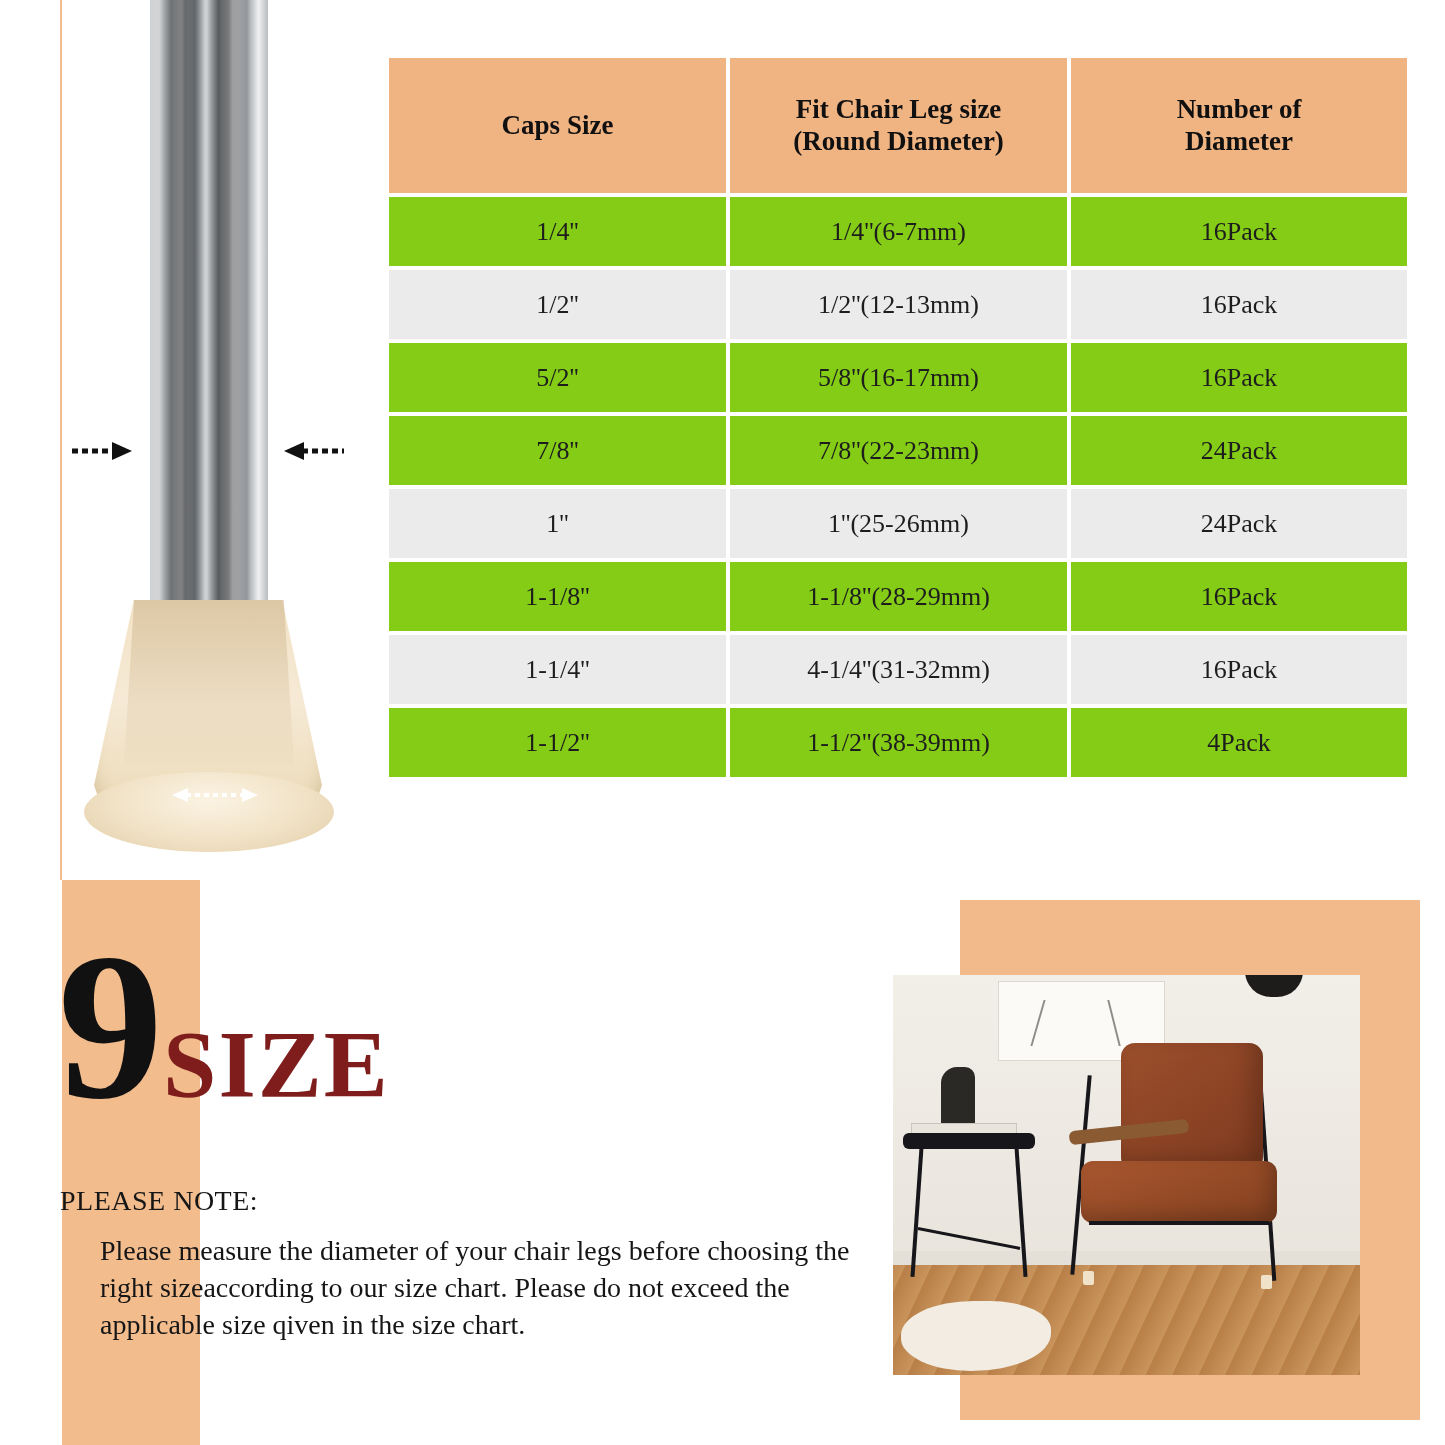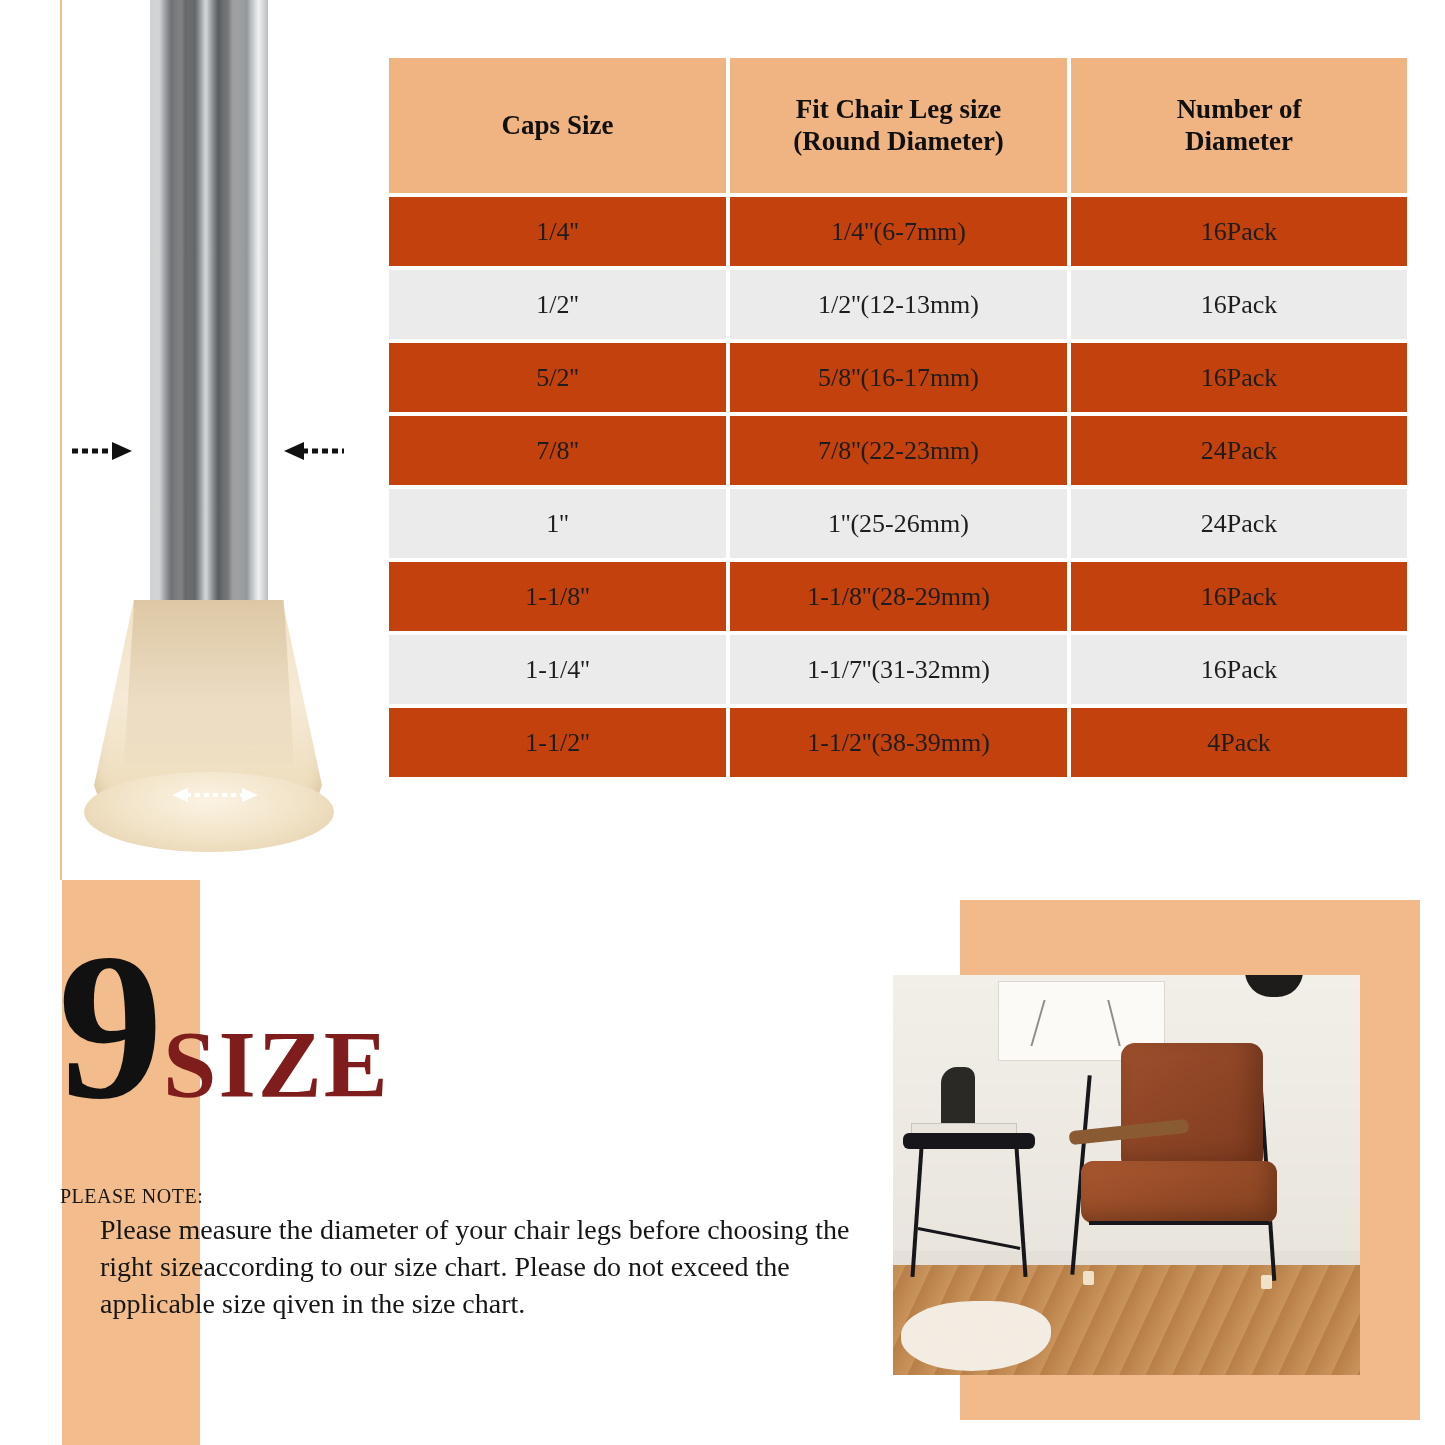--- a/index.html
+++ b/index.html
@@ -128,21 +128,21 @@
     padding: 0 8px;
   }
   table.size-table td {
     text-align: center;
     font-size: 26px;
     color: #1d1d1d;
     height: 69px;
     vertical-align: middle;
     padding: 0 6px;
   }
-  tr.row-dark td { background: #c2410c; }
+  tr.row-dark td { background: #84cc16; }
   tr.row-light td { background: #ebebeb; }
   col.c1 { width: 337px; }
   col.c2 { width: 337px; }
   col.c3 { width: 336px; }
 
   
   .heading-block {
     position: absolute;
     left: 58px; top: 940px;
     width: 790px;
@@ -179,23 +179,23 @@
   }
 
   
   .note-block {
     position: absolute;
     left: 60px; top: 1185px;
     width: 790px;
     color: #161616;
   }
   .note-title {
-    font-size: 20px;
+    font-size: 28px;
     letter-spacing: 0.5px;
-    margin-bottom: 4px;
+    margin-bottom: 16px;
   }
   .note-body {
     font-size: 28px;
     line-height: 1.32;
     margin-left: 40px;
   }
 
   
   .photo-peach-frame {
     position: absolute;
@@ -422,21 +422,21 @@
         <td>1''(25-26mm)</td>
         <td>24Pack</td>
       </tr>
       <tr class="row-dark">
         <td>1-1/8''</td>
         <td>1-1/8''(28-29mm)</td>
         <td>16Pack</td>
       </tr>
       <tr class="row-light">
         <td>1-1/4''</td>
-        <td>1-1/7''(31-32mm)</td>
+        <td>4-1/4''(31-32mm)</td>
         <td>16Pack</td>
       </tr>
       <tr class="row-dark">
         <td>1-1/2''</td>
         <td>1-1/2''(38-39mm)</td>
         <td>4Pack</td>
       </tr>
     </tbody>
   </table>
 </div>

